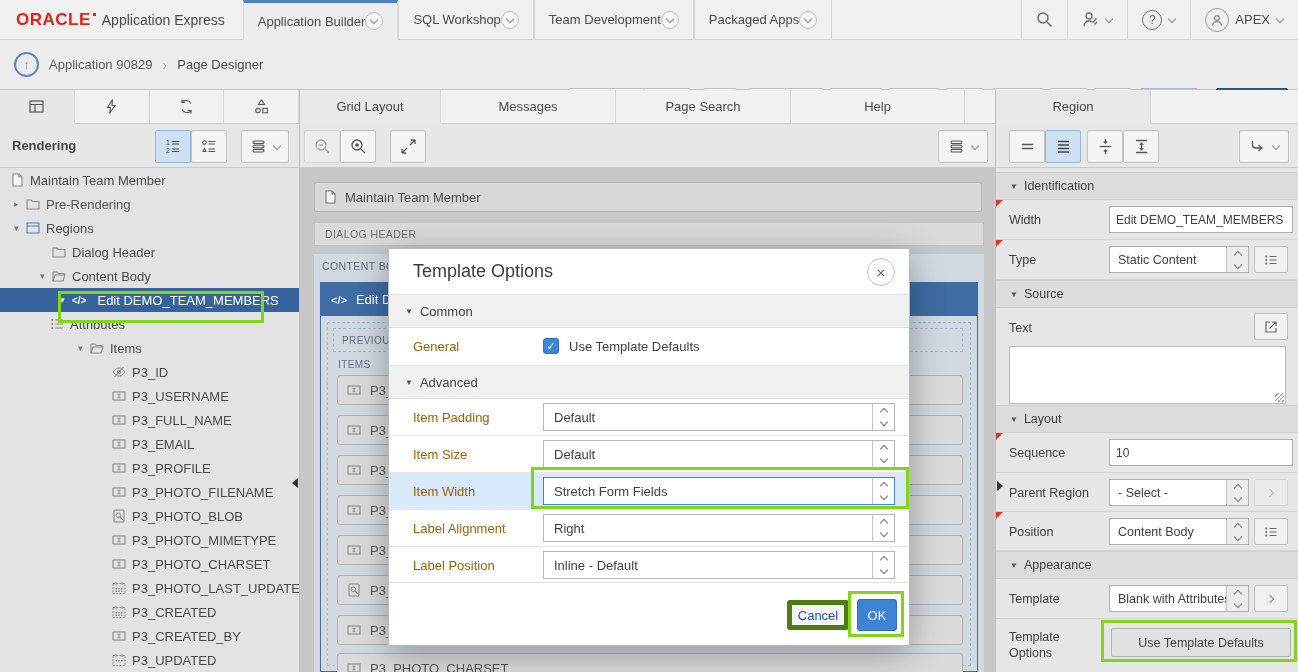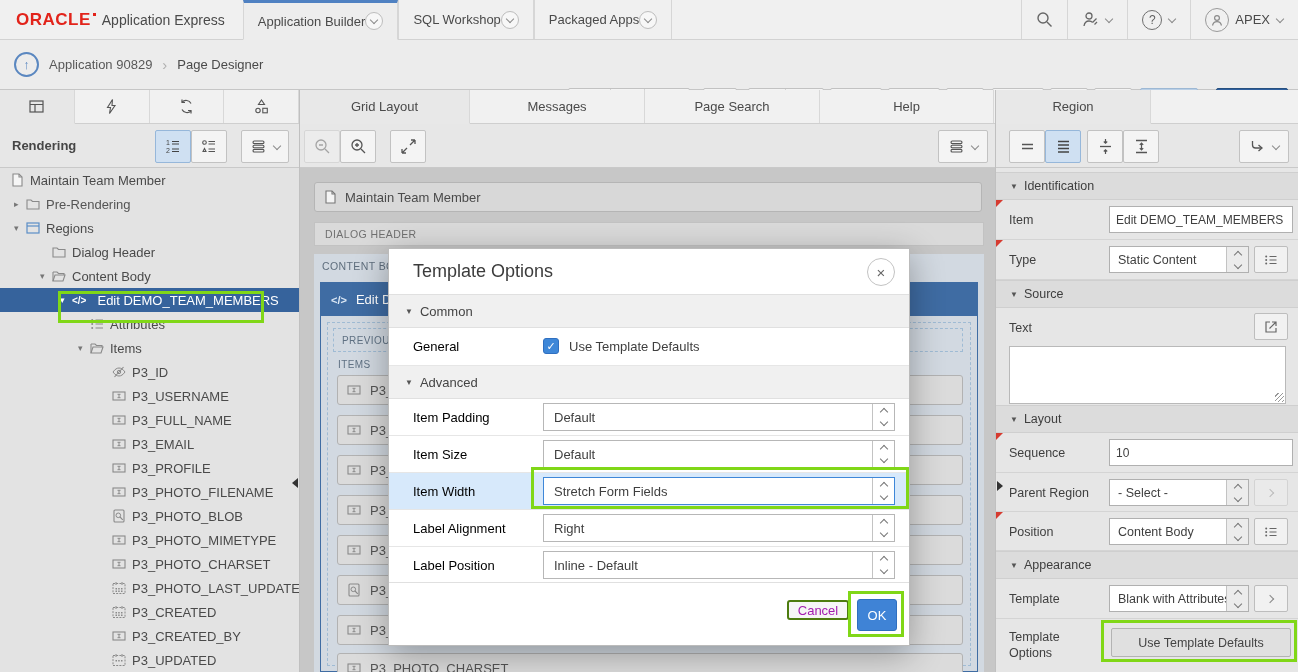--- a/index.html
+++ b/index.html
@@ -89,30 +89,30 @@
 .rz{position:absolute;width:9px;height:9px;background:repeating-linear-gradient(135deg,transparent 0 2px,#999 2px 3px)}
 .optbtn{position:absolute;left:115px;top:9px;width:180px;height:29px;background:#e0e0e0;border:1px solid #b3b3b3;border-radius:2px;font-size:12.5px;color:#444;display:flex;align-items:center;justify-content:center}
 
 .modal{position:absolute;left:388px;top:248px;width:522px;height:398px;background:#fff;border:1px solid #bbb;box-shadow:0 8px 32px rgba(0,0,0,.32);z-index:40}
 .mhdr{position:absolute;left:0;top:0;right:0;height:46px;border-bottom:1px solid #e0e0e0;display:flex;align-items:center}
 .mtitle{font-size:18px;color:#3c3c3c;padding-left:24px}
 .mclose{position:absolute;right:14px;top:9px;width:28px;height:28px;border:1px solid #c3c3c3;border-radius:50%;display:flex;align-items:center;justify-content:center;color:#666;font-size:15px;background:#fff}
 .msec{position:absolute;left:0;right:0;height:33px;background:#f0f0f0;border-bottom:1px solid #e0e0e0;display:flex;align-items:center;gap:7px;padding-left:16px;font-size:13px;color:#444}
 .msec .tri{font-size:8px;color:#555}
 .mrow{position:absolute;left:0;right:0;height:37px;border-bottom:1px solid #e6e6e6}
-.mrow .mlabel{position:absolute;left:24px;top:11px;font-size:13px;color:#000000}
+.mrow .mlabel{position:absolute;left:24px;top:11px;font-size:13px;color:#a16207}
 .msel{position:absolute;left:154px;top:4px;width:352px;height:28px;background:#fff;border:1px solid #b7b7b7;display:flex;align-items:center}
 .msel .val{font-size:13px;color:#3f3f3f;padding-left:10px;flex:1;white-space:nowrap;overflow:hidden}
 .msel .spin{background:#fff}
 .hirow{background:#d7e9fb}
 .hisel{border:1px solid #3e87d8}
 .checkbox{position:absolute;left:154px;top:10px;width:16px;height:16px;background:#3e87d8;border:1px solid #2f6fc0;border-radius:3px;color:#fff;font-size:11px;display:flex;align-items:center;justify-content:center}
 .cblabel{position:absolute;left:180px;top:11px;font-size:13px;color:#3f3f3f}
 .mfooter{position:absolute;left:0;right:0;bottom:0;height:63px;border-top:1px solid #e0e0e0}
-.cancelbtn{position:absolute;left:398px;top:17px;width:62px;height:20px;background:#f6f6f6;border:2px solid #4d7c0f;border-radius:3px;font-size:13px;color:#a21caf;display:flex;align-items:center;justify-content:center}
+.cancelbtn{position:absolute;left:398px;top:17px;width:62px;height:30px;background:#f6f6f6;border:5px solid #4d7c0f;border-radius:3px;font-size:13px;color:#1d4ed8;display:flex;align-items:center;justify-content:center}
 .okbtn{position:absolute;left:468px;top:16px;width:40px;height:32px;background:#3f83d6;border:1px solid #2f6fc0;border-radius:3px;font-size:13px;color:#fff;display:flex;align-items:center;justify-content:center}
 
 .greenbox{position:absolute;border:3px solid #80d717;z-index:70;pointer-events:none}
 .splitL{position:absolute;left:292px;top:478px;width:0;height:0;border-top:5px solid transparent;border-bottom:5px solid transparent;border-right:6px solid #333;z-index:20}
 .splitR{position:absolute;left:997px;top:481px;width:0;height:0;border-top:5px solid transparent;border-bottom:5px solid transparent;border-left:6px solid #333;z-index:20}
 </style>
 </head>
 <body>
 
 <div class="nav">
@@ -122,20 +122,26 @@
     <span class="bsub">Application Express</span>
   </div>
   <div class="ntab active">
     <span>Application Builder</span>
     <span class="chevcirc">
         <span class="caret"></span>
       </span>
   </div>
   <div class="ntab">
     <span>SQL Workshop</span>
+    <span class="chevcirc">
+        <span class="caret"></span>
+      </span>
+  </div>
+  <div class="ntab">
+    <span>Team Development</span>
     <span class="chevcirc">
         <span class="caret"></span>
       </span>
   </div>
   <div class="ntab">
     <span>Packaged Apps</span>
     <span class="chevcirc">
         <span class="caret"></span>
       </span>
   </div>
@@ -365,21 +371,21 @@
             <path d="M1 3v9" stroke="#8a8a8a" stroke-width="1.1"></path>
           </svg>
         </span>
       <span>Content Body</span>
     </div>
     <div class="trow selrow" style="padding-left:60px">
       <span class="arr">▾</span>
       <span class="ticon" style="color:#fff;font-size:10px;font-weight:bold">&lt;/&gt;</span>
       <span style="margin-left:5px">Edit DEMO_TEAM_MEMBERS</span>
     </div>
-    <div class="trow" style="padding-left:90px">
+    <div class="trow" style="padding-left:50px">
       <span class="ticon">
           <svg class="ic" viewBox="0 0 14 14">
             <circle cx="2.2" cy="3" r="1" fill="#8a8a8a"></circle>
             <circle cx="2.2" cy="7" r="1" fill="#8a8a8a"></circle>
             <circle cx="2.2" cy="11" r="1" fill="#8a8a8a"></circle>
             <path d="M5.5 3h7.5M5.5 7h7.5M5.5 11h7.5" stroke="#8a8a8a" stroke-width="1.2"></path>
           </svg>
         </span>
       <span>Attributes</span>
     </div>
@@ -532,21 +538,21 @@
             </g>
           </svg>
         </span>
       <span>P3_UPDATED</span>
     </div>
   </div>
 </div>
 
 <div class="cpanel">
   <div class="tabstrip">
-    <div class="ttab active" style="width:170px">Grid Layout</div>
+    <div class="ttab active" style="width:141px">Grid Layout</div>
     <div class="ttab" style="width:175px">Messages</div>
     <div class="ttab" style="width:175px">Page Search</div>
     <div class="ttab" style="width:174px">Help</div>
   </div>
   <div class="ptoolbar">
     <div class="pbtn dis" style="left:4px;width:36px">
       <svg class="ic2" viewBox="0 0 17 17">
           <circle cx="7" cy="7" r="5" fill="none" stroke="#555" stroke-width="1.3"></circle>
           <path d="M11 11l4 4M5 7h4" stroke="#555" stroke-width="1.3"></path>
         </svg>
@@ -694,21 +700,21 @@
     </div>
   </div>
 
   <div class="sechdr" style="top:82px">
     <span class="tri">▼</span>
     <span>Identification</span>
   </div>
 
   <div class="prow" style="top:110px;height:40px">
     <span class="redmark"></span>
-    <span class="plabel">Item</span>
+    <span class="plabel">Width</span>
     <input class="pinput" value="Edit DEMO_TEAM_MEMBERS" style="">
   </div>
 
   <div class="prow" style="top:150px;height:40px">
     <span class="redmark"></span>
     <span class="plabel">Type</span>
     <div class="psel" style="width:140px">
       <span class="val">Static Content</span>
       <span class="spin">
           <span class="cu"></span>

